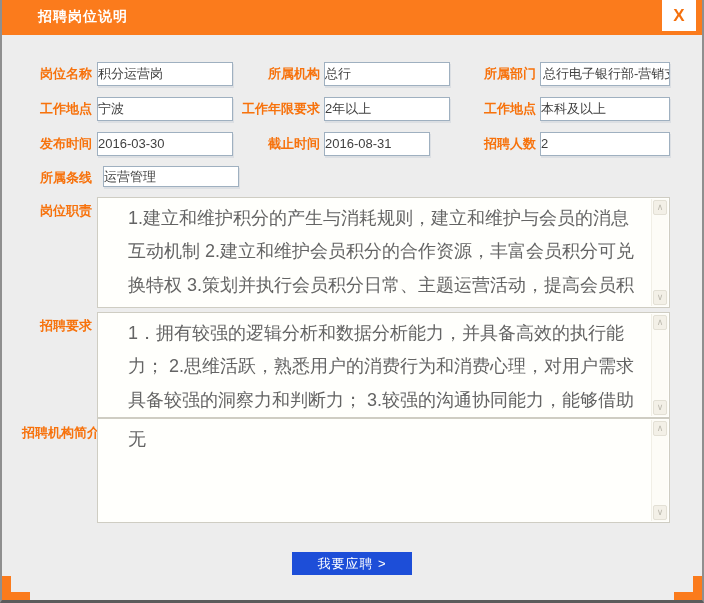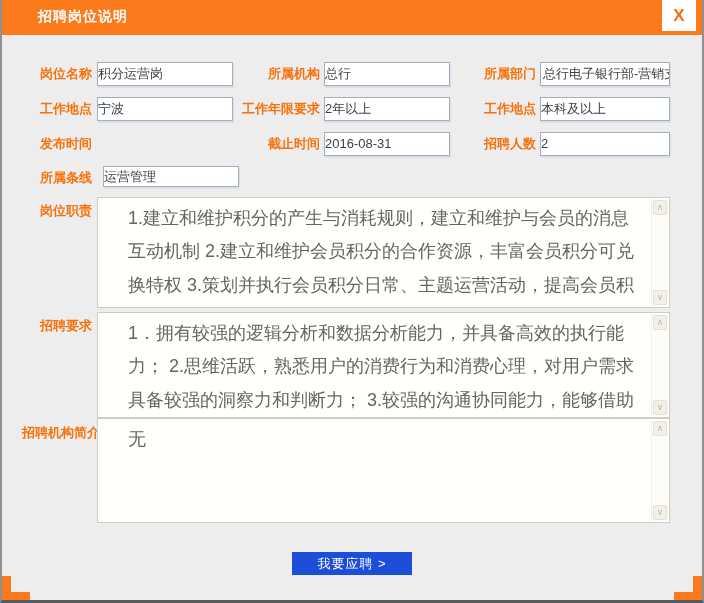--- a/index.html
+++ b/index.html
@@ -82,22 +82,23 @@
   <div class="inp left-text" style="left:538px;top:62px;width:130px">总行电子银行部-营销支持</div>
 
   <div class="lbl" style="left:0;top:97px;width:90px">工作地点</div>
   <div class="inp" style="left:95px;top:97px;width:136px">宁波</div>
   <div class="lbl" style="left:190px;top:97px;width:128px">工作年限要求</div>
   <div class="inp" style="left:322px;top:97px;width:126px">2年以上</div>
   <div class="lbl" style="left:420px;top:97px;width:114px">工作地点</div>
   <div class="inp" style="left:538px;top:97px;width:130px">本科及以上</div>
 
   <div class="lbl" style="left:0;top:132px;width:90px">发布时间</div>
+  <div class="inp" style="left:95px;top:132px;width:136px">2016-03-30</div>
   <div class="lbl" style="left:190px;top:132px;width:128px">截止时间</div>
-  <div class="inp" style="left:322px;top:132px;width:126px">2016-08-31</div>
+  <div class="inp" style="left:322px;top:132px;width:106px">2016-08-31</div>
   <div class="lbl" style="left:420px;top:132px;width:114px">招聘人数</div>
   <div class="inp" style="left:538px;top:132px;width:130px">2</div>
 
   <div class="lbl" style="left:0;top:166px;width:90px">所属条线</div>
   <div class="inp" style="left:101px;top:166px;width:136px;height:21px;line-height:19px">运营管理</div>
 
   <div class="lbl" style="left:0;top:199px;width:90px">岗位职责</div>
   <div class="tabox" style="left:95px;top:197px;width:573px;height:111px">
     <div class="content">1.建立和维护积分的产生与消耗规则，建立和维护与会员的消息互动机制 2.建立和维护会员积分的合作资源，丰富会员积分可兑换特权 3.策划并执行会员积分日常、主题运营活动，提高会员积分的感知价值，策划会员积分长期的、周期性的品牌运营活动</div>
     <div class="sbar">

